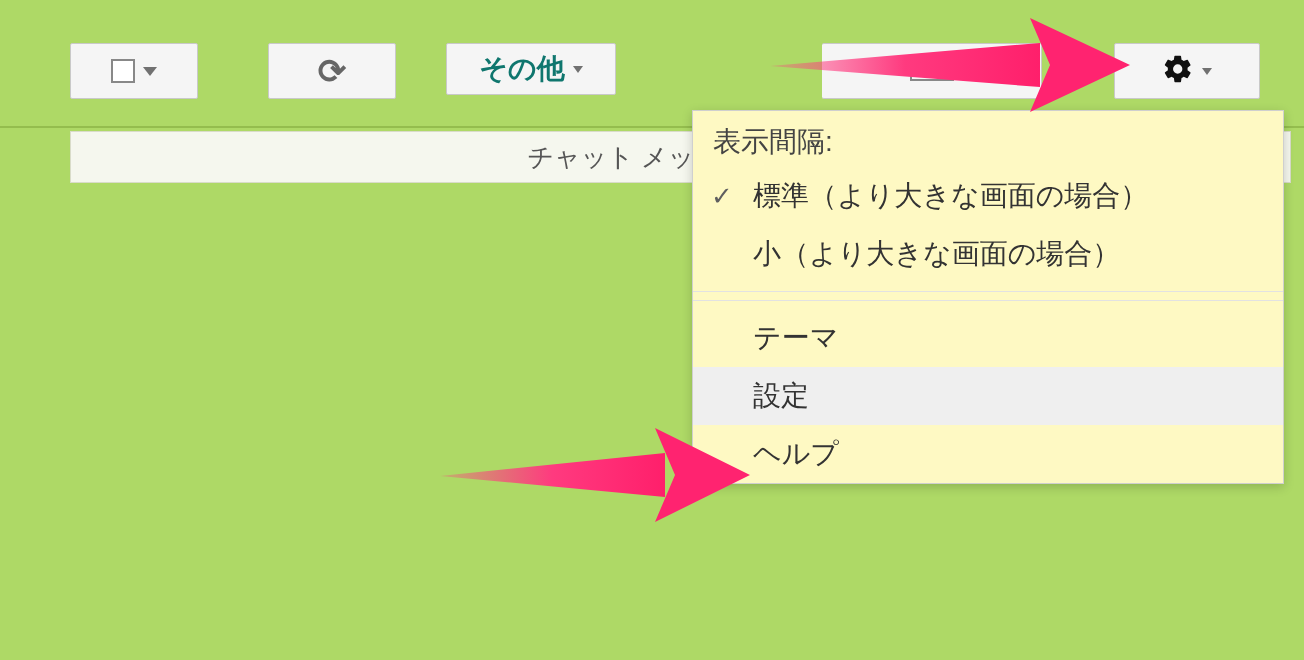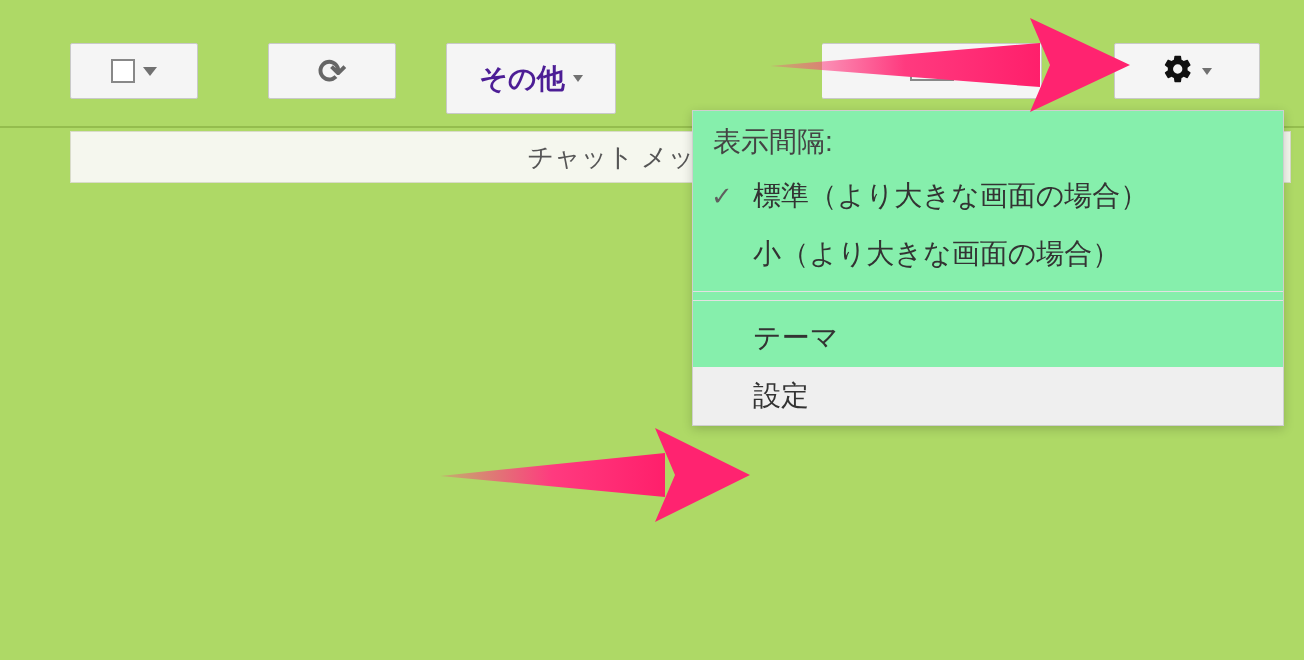--- a/index.html
+++ b/index.html
@@ -31,21 +31,21 @@
     justify-content: center;
     gap: 8px;
     font-size: 28px;
     font-weight: 600;
     color: #555;
     cursor: pointer;
     user-select: none;
   }
   .btn.select-all { top: 43px; left: 70px;  width: 128px; height: 56px; }
   .btn.refresh    { top: 43px; left: 268px; width: 128px; height: 56px; }
-  .btn.more       { top: 43px; left: 446px; width: 170px; height: 71px; color:#4c1d95; }
+  .btn.more       { top: 43px; left: 446px; width: 170px; height: 52px; color:#0f766e; }
   .btn.split      { top: 43px; left: 822px; width: 220px; height: 56px; border-left:none; } 
   .btn.gear       { top: 43px; left: 1114px; width: 146px; height: 56px; }
 
   .checkbox-outline {
     width: 24px; height: 24px;
     border: 2px solid #888;
     background: #fff;
   }
   .caret-down {
     width: 0; height: 0;
@@ -81,21 +81,21 @@
     white-space: nowrap;
   }
   .chat-banner span { position: relative; left:-30px;}
 
   
   .dropdown {
     position: absolute;
     top: 110px;
     left: 692px;
     width: 592px;
-    background: #86efac;
+    background: #fef9c3;
     border: 1px solid #cfcfcf;
     box-shadow: 0 3px 10px rgba(0,0,0,0.18);
     font-size: 28px;
     color: #333;
   }
   .dd-header {
     padding: 12px 20px 6px 20px;
     color: #444;
   }
   .dd-item {
@@ -184,20 +184,23 @@
   <div class="dd-sep"></div>
 
   <div class="dd-item">
     <span>テーマ</span>
   </div>
 
   <div class="dd-item highlight">
     <span>設定</span>
   </div>
 
+  <div class="dd-item">
+    <span>ヘルプ</span>
+  </div>
 
 </div>
 
 <svg class="arrow" style="left:770px; top:10px; width:360px; height:110px;" viewBox="0 0 360 110">
   <defs>
     <linearGradient id="g1" x1="0" y1="0" x2="1" y2="0">
       <stop offset="0%" stop-color="#ff3a7f" stop-opacity="0.25"></stop>
       <stop offset="50%" stop-color="#ff3a7f"></stop>
       <stop offset="100%" stop-color="#ff1f6b"></stop>
     </linearGradient>

